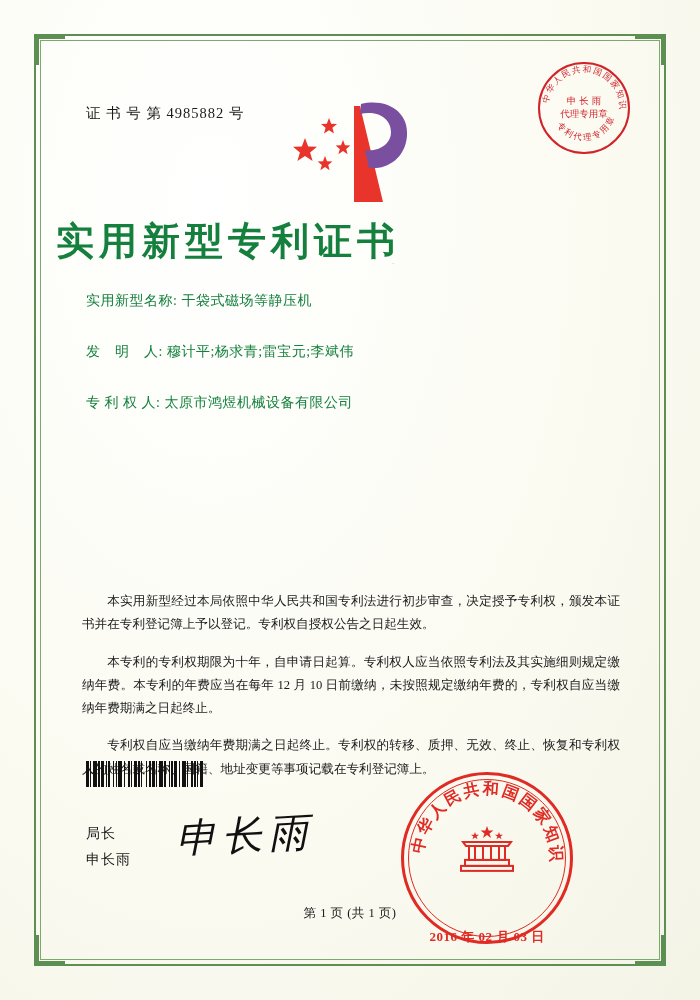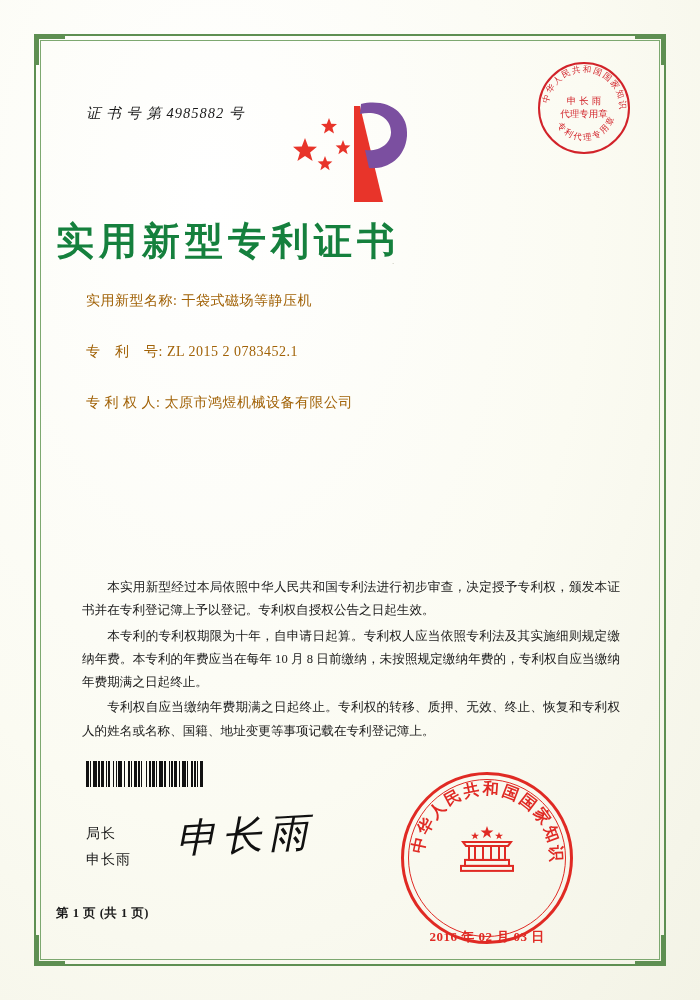--- a/index.html
+++ b/index.html
@@ -60,21 +60,20 @@
   }
 
   
   .cert-no {
     position: absolute;
     left: 30px;
     top: 48px;
     font-size: 14.5px;
     letter-spacing: 1px;
     color: #1a1a1a;
-    font-style: italic;
   }
 
   
   .logo {
     position: absolute;
     left: 235px;
     top: 36px;
     width: 130px;
     height: 115px;
   }
@@ -109,21 +108,21 @@
 
   
   .fields {
     position: absolute;
     left: 30px;
     right: 20px;
     top: 236px;
   }
   .field {
     font-size: 14px;
-    color: #a16207;
+    color: #15803d;
     margin-bottom: 33px;
     letter-spacing: 0.5px;
     white-space: nowrap;
   }
   .field .lbl {
     display: inline-block;
   }
   .field .val {
     display: inline-block;
   }
@@ -133,21 +132,21 @@
     position: absolute;
     left: 26px;
     right: 24px;
     top: 520px;
     font-size: 12.6px;
     line-height: 1.85;
     color: #1a1a1a;
     text-align: justify;
   }
   .paras p {
-    margin: 0 0 2px 0;
+    margin: 14px 0 2px 0;
     text-indent: 2em;
   }
 
   
   .barcode {
     position: absolute;
     left: 30px;
     top: 705px;
     width: 200px;
     height: 26px;
@@ -220,24 +219,24 @@
     letter-spacing: 0.5px;
     font-weight: bold;
   }
 
   
   .footer {
     position: absolute;
     left: 0;
     right: 0;
     bottom: 22px;
+    text-align: center;
     font-size: 12.5px;
     color: #1a1a1a;
     letter-spacing: 0.5px;
-    font-weight: bold;
   }
 
   .tiny-mark {
     position: absolute;
     left: 336px;
     top: 200px;
     font-size: 9px;
     color: #b9b9a8;
   }
 </style>
@@ -294,32 +293,32 @@
     <div class="title">实用新型专利证书</div>
 
     <div class="tiny-mark">.</div>
 
     <div class="fields">
       <div class="field">
         <span class="lbl">实用新型名称:</span>
         <span class="val">干袋式磁场等静压机</span>
       </div>
       <div class="field">
-        <span class="lbl">专　利　号:</span>
-        <span class="val">ZL 2015 2 0783452.1</span>
+        <span class="lbl">发　明　人:</span>
+        <span class="val">穆计平;杨求青;雷宝元;李斌伟</span>
       </div>
       <div class="field">
         <span class="lbl">专 利 权 人:</span>
         <span class="val">太原市鸿煜机械设备有限公司</span>
       </div>
     </div>
 
     <div class="paras">
       <p>本实用新型经过本局依照中华人民共和国专利法进行初步审查，决定授予专利权，颁发本证书并在专利登记簿上予以登记。专利权自授权公告之日起生效。</p>
-      <p>本专利的专利权期限为十年，自申请日起算。专利权人应当依照专利法及其实施细则规定缴纳年费。本专利的年费应当在每年 10 月 8 日前缴纳，未按照规定缴纳年费的，专利权自应当缴纳年费期满之日起终止。</p>
+      <p>本专利的专利权期限为十年，自申请日起算。专利权人应当依照专利法及其实施细则规定缴纳年费。本专利的年费应当在每年 12 月 10 日前缴纳，未按照规定缴纳年费的，专利权自应当缴纳年费期满之日起终止。</p>
       <p>专利权自应当缴纳年费期满之日起终止。专利权的转移、质押、无效、终止、恢复和专利权人的姓名或名称、国籍、地址变更等事项记载在专利登记簿上。</p>
     </div>
 
     <div class="barcode" id="barcode"><i style="width:3px"></i><i style="width:1px;background:transparent"></i><i style="width:1px"></i><i style="width:2px;background:transparent"></i><i style="width:4px"></i><i style="width:1px;background:transparent"></i><i style="width:2px"></i><i style="width:1px;background:transparent"></i><i style="width:3px"></i><i style="width:2px;background:transparent"></i><i style="width:1px"></i><i style="width:1px;background:transparent"></i><i style="width:2px"></i><i style="width:3px;background:transparent"></i><i style="width:1px"></i><i style="width:2px;background:transparent"></i><i style="width:1px"></i><i style="width:1px;background:transparent"></i><i style="width:4px"></i><i style="width:2px;background:transparent"></i><i style="width:1px"></i><i style="width:3px;background:transparent"></i><i style="width:2px"></i><i style="width:1px;background:transparent"></i><i style="width:1px"></i><i style="width:2px;background:transparent"></i><i style="width:3px"></i><i style="width:1px;background:transparent"></i><i style="width:2px"></i><i style="width:1px;background:transparent"></i><i style="width:1px"></i><i style="width:4px;background:transparent"></i><i style="width:1px"></i><i style="width:2px;background:transparent"></i><i style="width:2px"></i><i style="width:1px;background:transparent"></i><i style="width:3px"></i><i style="width:1px;background:transparent"></i><i style="width:1px"></i><i style="width:2px;background:transparent"></i><i style="width:4px"></i><i style="width:1px;background:transparent"></i><i style="width:2px"></i><i style="width:3px;background:transparent"></i><i style="width:1px"></i><i style="width:1px;background:transparent"></i><i style="width:2px"></i><i style="width:1px;background:transparent"></i><i style="width:3px"></i><i style="width:2px;background:transparent"></i><i style="width:1px"></i><i style="width:2px;background:transparent"></i><i style="width:4px"></i><i style="width:1px;background:transparent"></i><i style="width:1px"></i><i style="width:3px;background:transparent"></i><i style="width:2px"></i><i style="width:1px;background:transparent"></i><i style="width:2px"></i><i style="width:1px;background:transparent"></i><i style="width:1px"></i><i style="width:2px;background:transparent"></i><i style="width:3px"></i><i style="width:1px;background:transparent"></i></div>
 
     <div class="sig-block">
       <div>局长</div>
       <div>申长雨</div>
     </div>
     <div class="sig-hand">申长雨</div>

